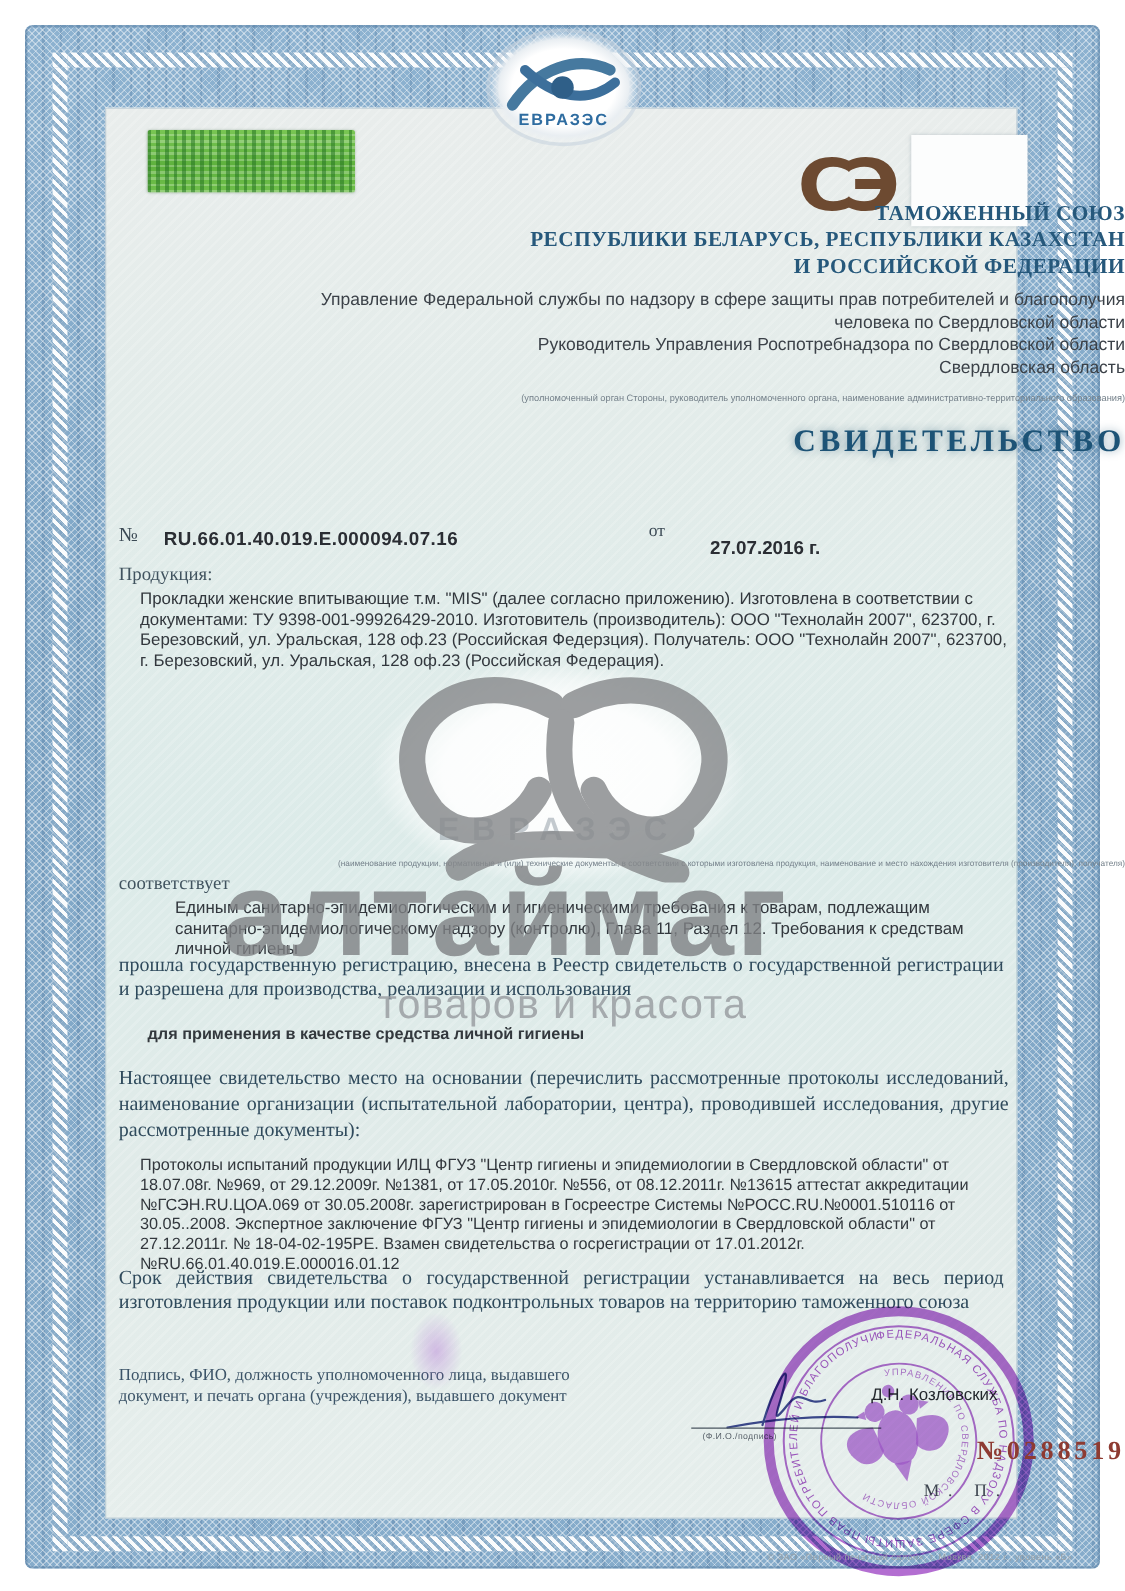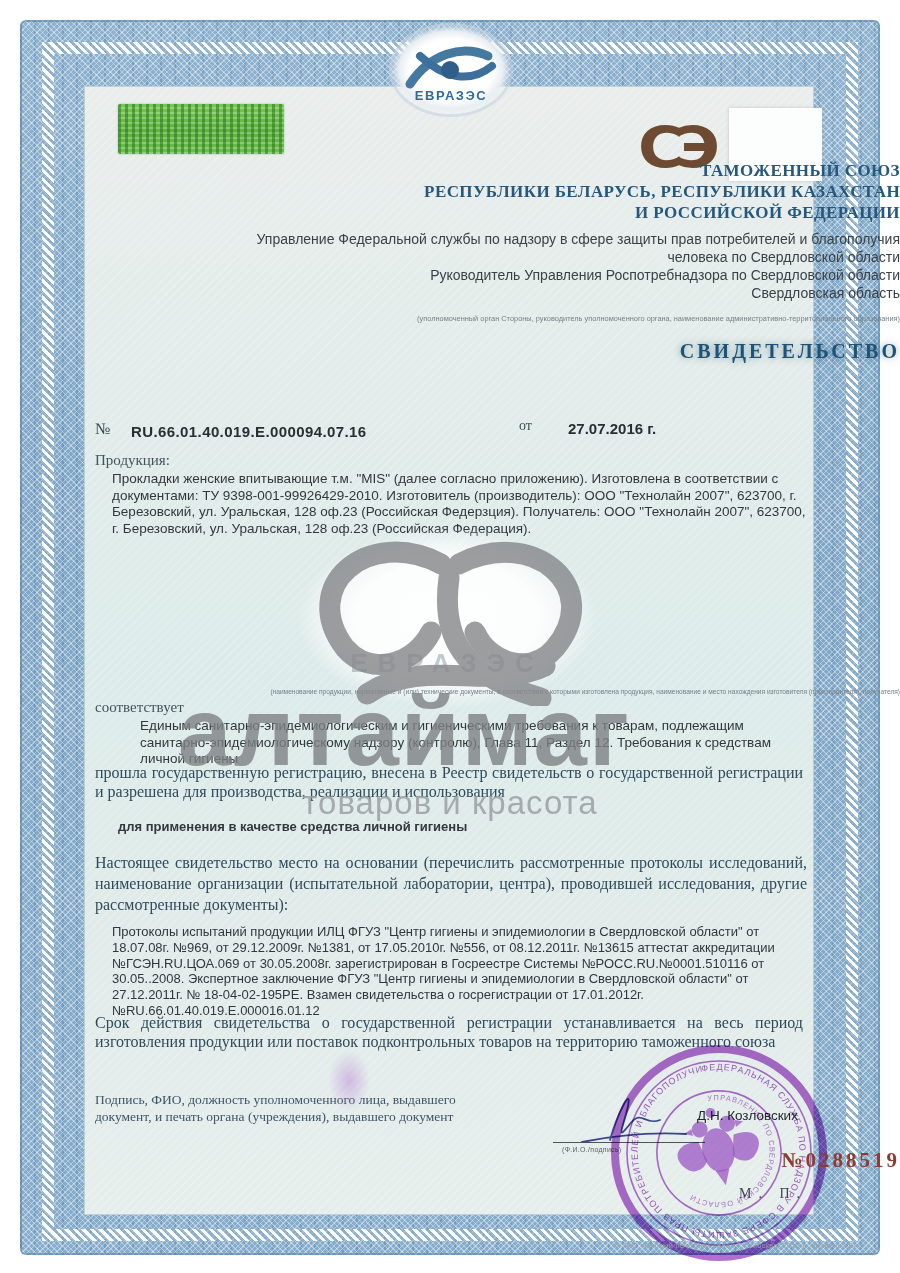--- a/index.html
+++ b/index.html
@@ -21,21 +21,21 @@
       repeating-linear-gradient(135deg, rgba(255,255,255,.16) 0 2px, rgba(0,0,0,0) 2px 6px),
       linear-gradient(180deg,#e9edec 0%,#e3ecea 22%,#dcebe9 52%,#e1ebe9 78%,#e6eeec 100%);
     box-shadow:inset 0 0 0 1px rgba(130,160,185,.4);}
   
   .abs{position:absolute;}
   .center{left:0;right:0;text-align:right;}
   .serif{font-family:"Liberation Serif",serif;}
   .h1line{font-weight:bold;color:#26587b;font-size:17px;line-height:21px;letter-spacing:.4px;}
   .hsans{color:#3b4148;font-size:14px;line-height:18.5px;font-weight:500;}
   .note{color:#74808a;font-size:7.4px;white-space:nowrap;}
-  .doc-title{font-weight:bold;color:#1d5376;font-size:20px;letter-spacing:3px;
+  .doc-title{font-weight:bold;color:#1d5376;font-size:25px;letter-spacing:3px;
              text-shadow:0 0 7px rgba(25,75,105,.5);}
   .doc-sub{font-weight:bold;color:#2d566f;font-size:21px;letter-spacing:.5px;}
   .sans-para{color:#32373d;font-size:13.5px;line-height:16.5px;}
   .serif-para{font-family:"Liberation Serif",serif;color:#2f4a5c;font-size:16px;line-height:19px;
               text-align:justify;}
   .label-serif{font-family:"Liberation Serif",serif;color:#41535f;font-size:15px;}
   .wm-circle{border-radius:50%;
     background:radial-gradient(closest-side, rgba(255,255,255,.96) 0%, rgba(255,255,255,.9) 62%, rgba(255,255,255,.55) 82%, rgba(255,255,255,0) 100%);}
   .wm-evrazes{color:rgba(148,158,167,.55);font-weight:bold;font-size:26px;letter-spacing:10px;}
   .wm-brand{color:#7f8184;opacity:.8;font-weight:bold;font-size:96px;line-height:96px;letter-spacing:2px;}
@@ -94,21 +94,21 @@
   <div class="abs center hsans" style="top:248px;">человека по Свердловской области</div>
   <div class="abs center hsans" style="top:266px;">Руководитель Управления Роспотребнадзора по Свердловской области</div>
   <div class="abs center hsans" style="top:284px;">Свердловская область</div>
   <div class="abs center note" style="top:314px;">(уполномоченный орган Стороны, руководитель уполномоченного органа, наименование административно-территориального образования)</div>
 
   <div class="abs center serif doc-title" style="top:340px;">СВИДЕТЕЛЬСТВО</div>
 
   <div class="abs serif" style="left:95px;top:420px;font-size:16px;color:#3c4a55;">№</div>
   <div class="abs" style="left:131px;top:423px;font-size:15px;font-weight:bold;color:#2a2d33;letter-spacing:.4px;">RU.66.01.40.019.Е.000094.07.16</div>
   <div class="abs serif" style="left:519px;top:418px;font-size:14px;color:#3c4a55;">от</div>
-  <div class="abs" style="left:568px;top:420px;font-size:15px;font-weight:bold;color:#2a2d33;">27.07.2016 г.</div>
+  <div class="abs" style="left:568px;top:430px;font-size:15px;font-weight:bold;color:#2a2d33;">27.07.2016 г.</div>
 
   <div class="abs label-serif" style="left:95px;top:452px;">Продукция:</div>
   <div class="abs sans-para" style="left:112px;top:471px;width:695px;">Прокладки женские впитывающие т.м. "MIS" (далее согласно приложению). Изготовлена в соответствии с документами: ТУ 9398-001-99926429-2010. Изготовитель (производитель): ООО "Технолайн 2007", 623700, г. Березовский, ул. Уральская, 128 оф.23 (Российская Федерзция).  Получатель: ООО "Технолайн 2007", 623700, г. Березовский, ул. Уральская, 128 оф.23 (Российская Федерация).</div>
 
   <div class="abs wm-circle" style="left:297px;top:528px;width:300px;height:180px;"></div>
   <div class="abs wm-evrazes" style="left:297px;top:648px;width:300px;text-align:center;">ЕВРАЗЭС</div>
 
   <div class="abs center note" style="top:688px;font-size:6.6px;">(наименование продукции, нормативные и (или) технические документы, в соответствии с которыми изготовлена продукция, наименование и место нахождения изготовителя (производителя), получателя)</div>
   <div class="abs label-serif" style="left:95px;top:699px;">соответствует</div>
   <div class="abs sans-para" style="left:112px;top:718px;width:668px;margin-left:28px;">Единым санитарно-эпидемиологическим и гигиеническими требования к товарам, подлежащим санитарно-эпидемиологическому надзору (контролю), Глава 11, Раздел 12. Требования к средствам личной гигиены</div>

